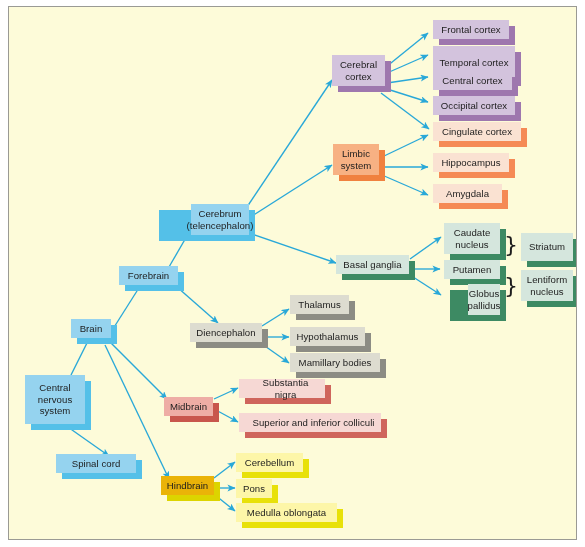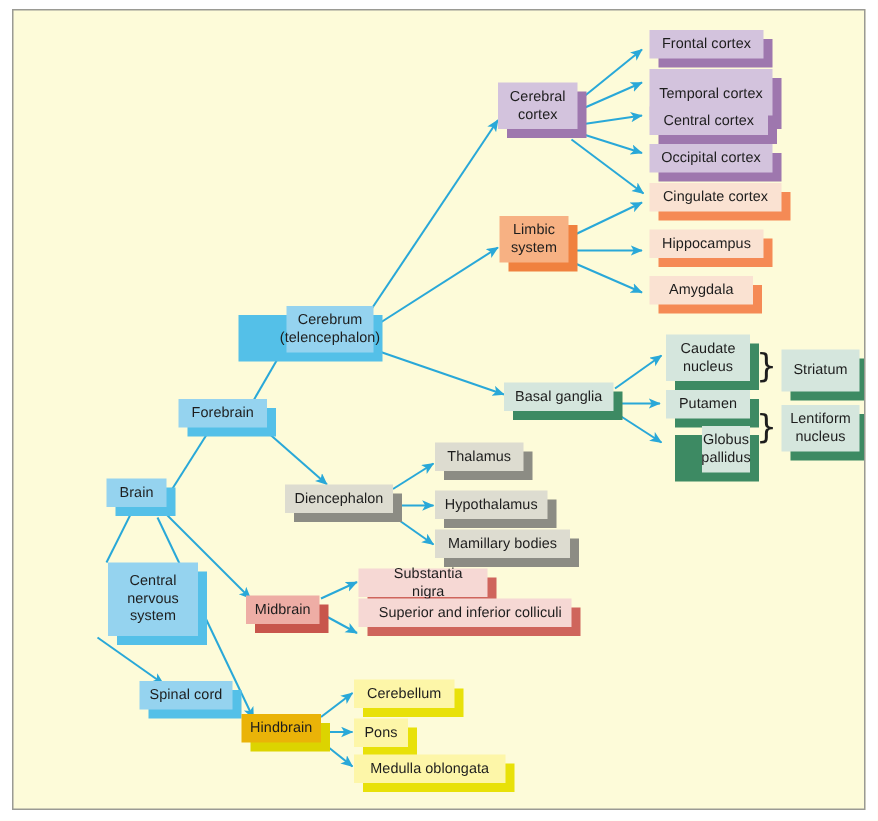--- a/index.html
+++ b/index.html
@@ -152,33 +152,33 @@
         <path d="M205,402 L229,415"></path>
 
         <path d="M205,471 L226,455"></path>
 
         <path d="M206,481 L226,481"></path>
 
         <path d="M206,488 L226,504"></path>
       </g>
     </svg>
 
-    <div class="node blue" style="left:16px;top:368px;width:60px;height:49px;margin-left:47px;">
+    <div class="node blue" style="left:16px;top:368px;width:60px;height:49px;">
       <span class="shadow"></span>
       <span class="face">Central
 nervous
 system</span>
     </div>
 
     <div class="node blue" style="left:62px;top:312px;width:40px;height:19px;">
       <span class="shadow"></span>
       <span class="face">Brain</span>
     </div>
 
-    <div class="node blue" style="left:47px;top:447px;width:62px;height:19px;margin-left:37px;">
+    <div class="node blue" style="left:47px;top:447px;width:80px;height:19px;">
       <span class="shadow"></span>
       <span class="face">Spinal cord</span>
     </div>
 
     <div class="node blue" style="left:110px;top:259px;width:59px;height:19px;">
       <span class="shadow"></span>
       <span class="face">Forebrain</span>
     </div>
 
     <div class="node blue" style="left:144px;top:197px;width:96px;height:31px;padding-left:38px;">
@@ -277,21 +277,21 @@
     </div>
 
     <div class="node redfill" style="left:155px;top:390px;width:49px;height:19px;">
       <span class="shadow"></span>
       <span class="face">Midbrain</span>
     </div>
     <div class="node red" style="left:230px;top:372px;width:86px;height:19px;">
       <span class="shadow"></span>
       <span class="face">Substantia nigra</span>
     </div>
-    <div class="node red" style="left:230px;top:392px;width:142px;height:19px;">
+    <div class="node red" style="left:230px;top:406px;width:142px;height:19px;">
       <span class="shadow"></span>
       <span class="face">Superior and inferior colliculi</span>
     </div>
 
     <div class="node yellowfill" style="left:152px;top:469px;width:53px;height:19px;">
       <span class="shadow"></span>
       <span class="face">Hindbrain</span>
     </div>
     <div class="node yellow" style="left:227px;top:446px;width:67px;height:19px;">
       <span class="shadow"></span>

